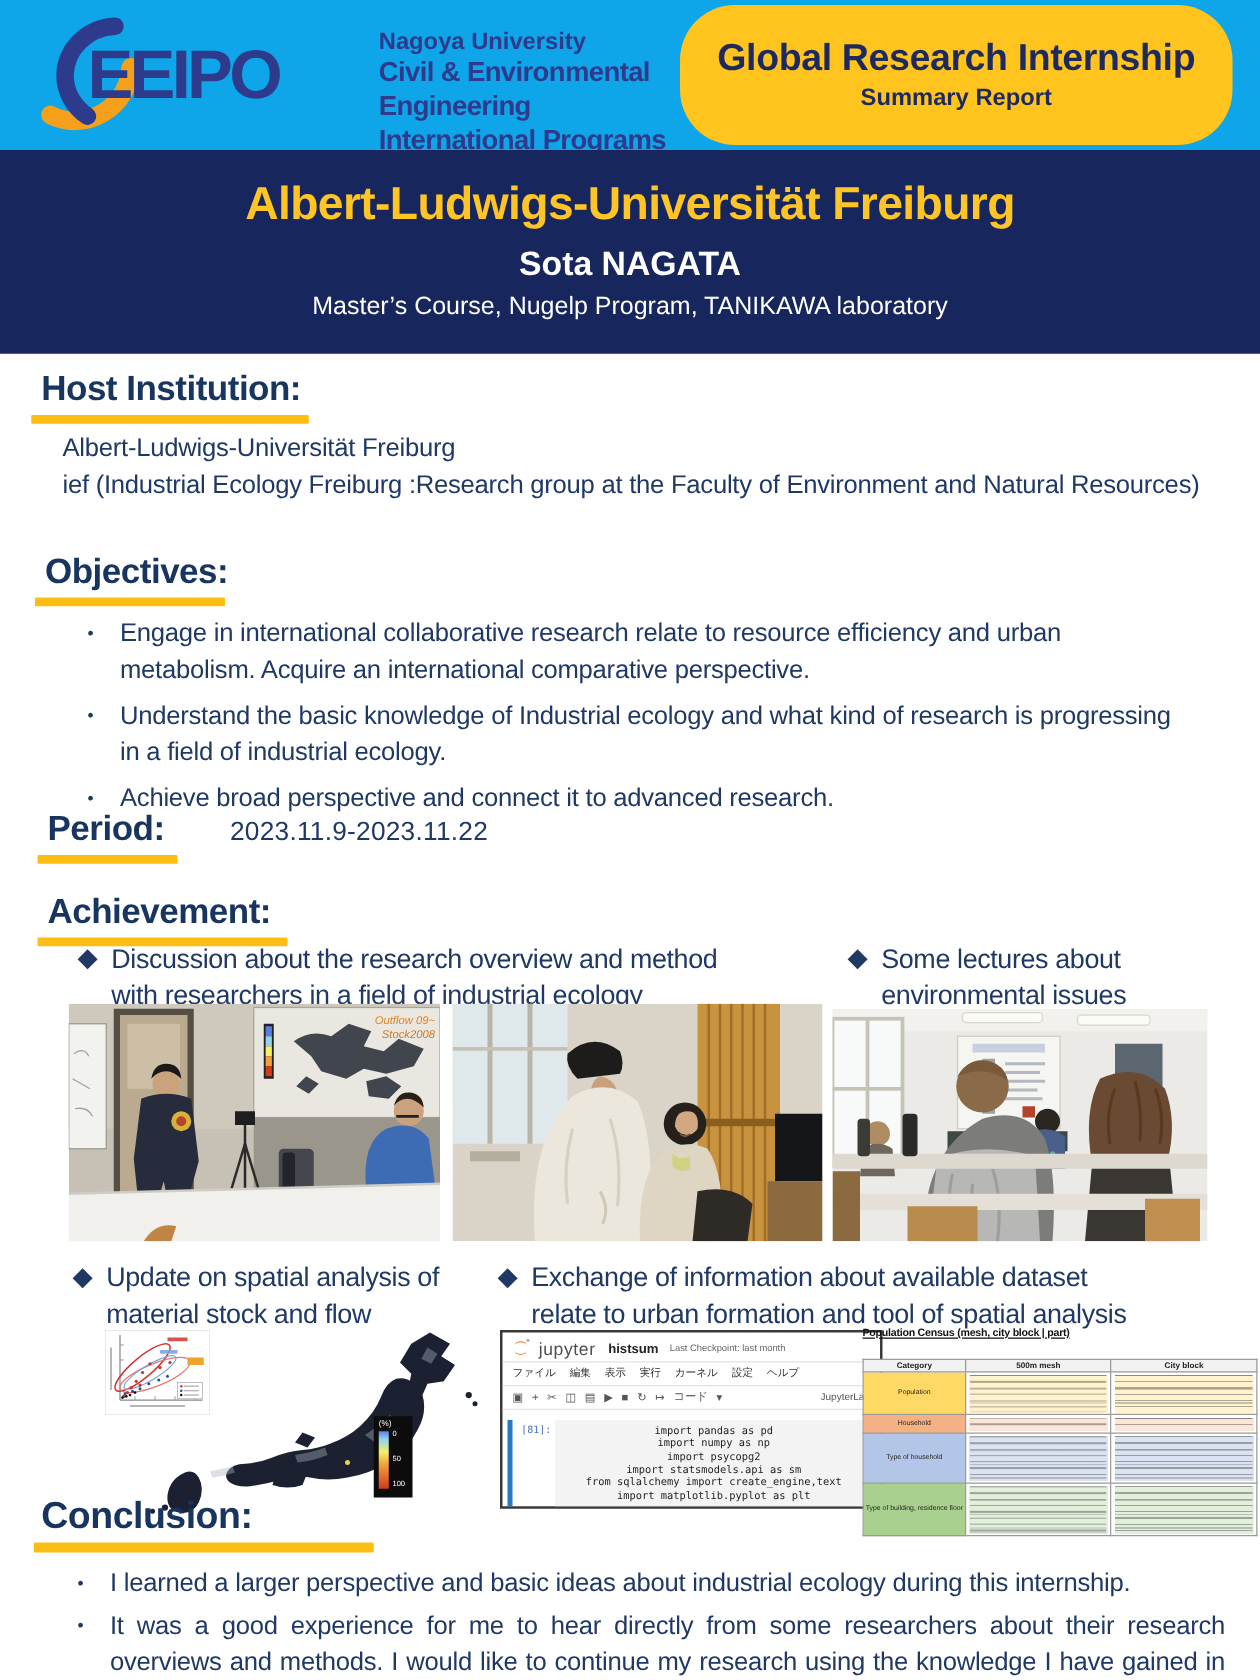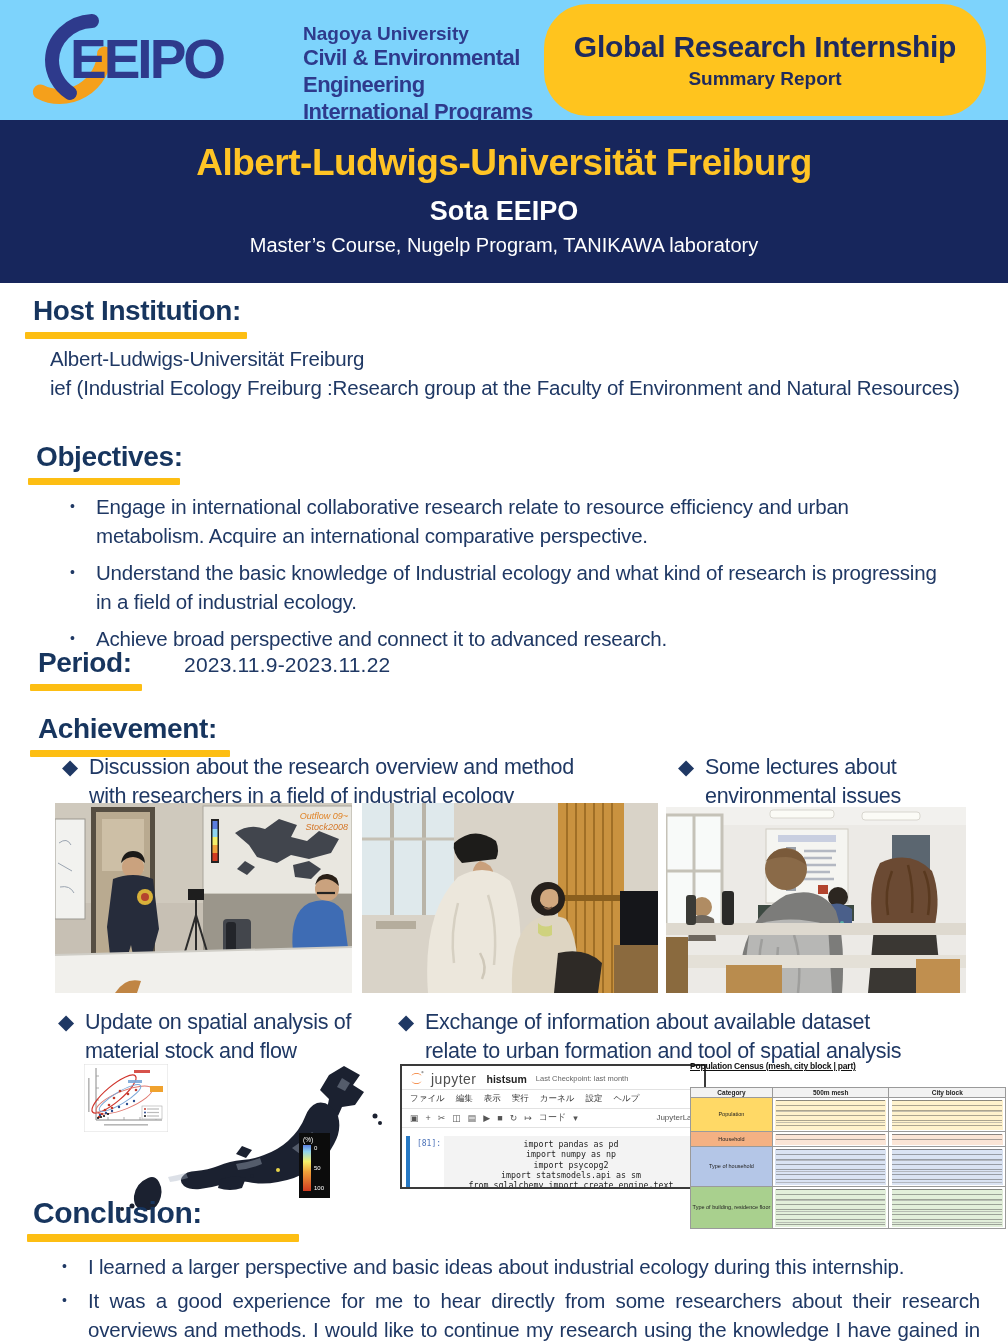--- a/index.html
+++ b/index.html
@@ -3,21 +3,21 @@
 <meta charset="utf-8">
 <style>
   * { margin:0; padding:0; box-sizing:border-box; }
   html,body { background:#ffffff; }
   .page {
     position:relative; width:1008px; height:1344px; margin:0 auto;
     background:#ffffff; overflow:hidden;
     font-family:"Liberation Sans", sans-serif; color:#1f3864;
   }
   
-  .header { position:absolute; left:0; top:0; width:1008px; height:120px; background:#7dd3fc; }
+  .header { position:absolute; left:0; top:0; width:1008px; height:120px; background:#0ea5e9; }
   .logo-wrap { position:absolute; left:28px; top:8px; width:560px; height:104px; }
   .logo-svg { position:absolute; left:0; top:0; }
   .org-lines { position:absolute; left:275px; top:14px; line-height:1.22; color:#2e3a8c; }
   .org-l1 { font-size:19px; font-weight:bold; }
   .org-l2, .org-l3 { font-size:22px; font-weight:bold; letter-spacing:-0.5px; }
   .badge {
     position:absolute; right:22px; top:4px; width:442px; height:112px;
     background:#ffc41e; border-radius:44px;
     display:flex; flex-direction:column; align-items:center; justify-content:center;
     color:#1e2a5e; text-align:center;
@@ -66,21 +66,21 @@
   .map-fig { position:absolute; left:92px; top:1060px; }
   .colorbar {
     position:absolute; left:299px; top:1133px; width:31px; height:65px;
     background:#0c0c0c; color:#fff; padding:3px 3px 2px 4px; font-size:6.5px;
   }
   .cb-row { display:flex; margin-top:2px; }
   .cb-grad { width:8px; height:46px;
     background:linear-gradient(to bottom,#5b7fe0 0%,#8fd4f0 14%,#f4f06a 36%,#f0a23a 58%,#d23b20 100%); }
   .cb-ticks { display:flex; flex-direction:column; justify-content:space-between; margin-left:3px; height:46px; font-size:6px; }
   
-  .jp { position:absolute; left:400px; top:1064px; width:306px; height:125px;
+  .jp { position:absolute; left:400px; top:1064px; width:306px; height:143px;
         background:#ffffff; border:2px solid #3a3a3a; font-size:9px; color:#333; overflow:hidden; }
   .jp-head { display:flex; align-items:center; gap:6px; padding:4px 6px 2px 6px; }
   .jp-brand { font-size:14px; color:#4e4e4e; letter-spacing:0.5px; }
   .jp-file { font-weight:bold; font-size:10.5px; color:#222; margin-left:4px; }
   .jp-chk { font-size:7.5px; color:#666; margin-left:3px; }
   .jp-menu { display:flex; gap:11px; padding:3px 8px; border-top:1px solid #e2e2e2; border-bottom:1px solid #e2e2e2; font-size:8.5px; color:#333; }
   .jp-tools { display:flex; align-items:center; gap:7px; padding:2px 8px 3px 8px; border-bottom:1px solid #e2e2e2; font-size:9px; color:#555; }
   .jp-right { margin-left:auto; font-size:8px; color:#555; }
   .jp-cell { display:flex; margin:8px 6px 0 4px;text-align:center; }
   .jp-bluebar { flex:0 0 4px; background:#2779c4; margin-right:4px; }
@@ -127,21 +127,21 @@
       </div>
     </div>
     <div class="badge">
       <div class="badge-line1">Global Research Internship</div>
       <div class="badge-line2">Summary Report</div>
     </div>
   </div>
 
   <div class="band">
     <div class="band-title">Albert-Ludwigs-Universität Freiburg</div>
-    <div class="band-name">Sota EEIPO</div>
+    <div class="band-name">Sota NAGATA</div>
     <div class="band-affil">Master’s Course, Nugelp Program, TANIKAWA laboratory</div>
   </div>
 
   <div class="sec-host">
     <div class="sec-head">Host Institution:</div>
     <div class="gold-bar"></div>
   </div>
   <div class="host-body" style="white-space:pre-line">Albert-Ludwigs-Universität Freiburg
 ief (Industrial Ecology Freiburg :Research group at the Faculty of Environment and Natural Resources)</div>
 

